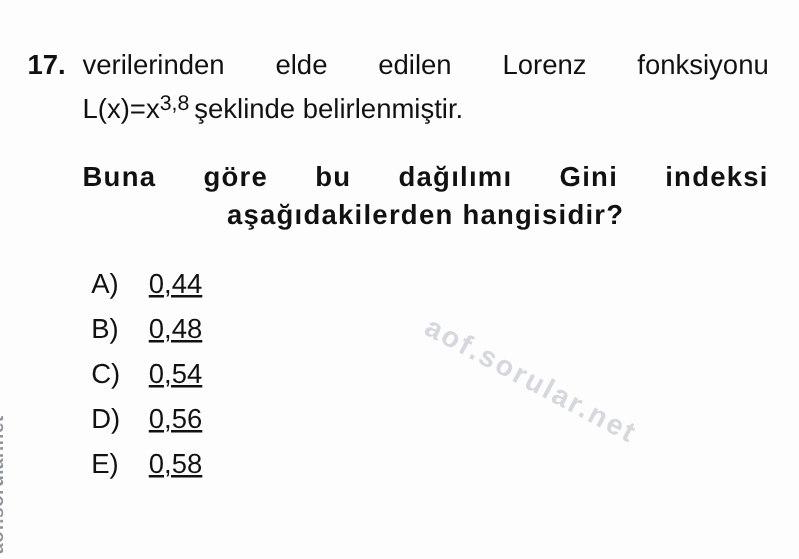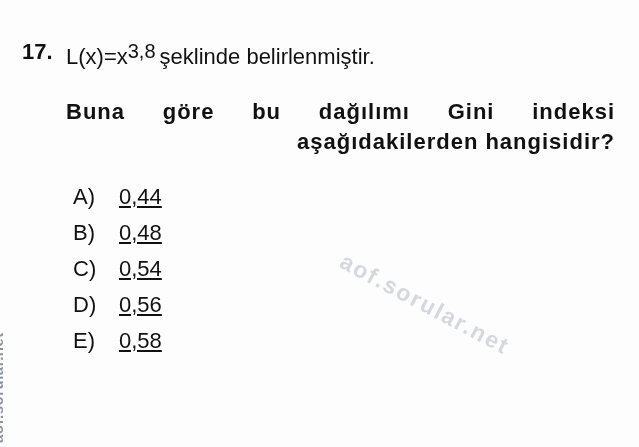--- a/index.html
+++ b/index.html
@@ -57,33 +57,33 @@
     flex: 0 0 44px;
   }
   .qbody { width: 549px; }
   .para  { font-size: 22px; line-height: 31px; }
   .jline {
     text-align: justify;
     text-align-last: justify;
   }
   .mathline { text-align: left; }
   .mathline sup {
-    font-size: 20px;
+    font-size: 17px;
     vertical-align: 6px;
     letter-spacing: 0;
   }
   .formula-suffix { margin-left: 4px; }
   .stem {
     margin-top: 25px;
     font-size: 22px;
     font-weight: bold;
     line-height: 30px;
     letter-spacing: 1px;
   }
-  .stem .lline { text-align: right; }
+  .stem .lline { text-align: center; }
   .options { margin-top: 28px; }
   .option-row {
     display: flex;
     align-items: baseline;
     font-size: 22px;
     line-height: 23px;
     margin-bottom: 13px;
     padding-left: 7px;
   }
   .option-letter { width: 30px; flex: 0 0 30px; }
@@ -98,20 +98,21 @@
 
   <div class="watermark-diagonal">aof.sorular.net</div>
 
   <div class="question">
 
     <div class="qnum">17.</div>
 
     <div class="qbody">
 
       <div class="para">
+        <div class="jline">verilerinden elde edilen Lorenz fonksiyonu</div>
         <div class="mathline">
           <span>L(x)=x</span><sup>3,8</sup><span class="formula-suffix">şeklinde belirlenmiştir.</span>
         </div>
       </div>
 
       <div class="stem">
         <div class="jline">Buna göre bu dağılımı Gini indeksi</div>
         <div class="lline">aşağıdakilerden hangisidir?</div>
       </div>
 

